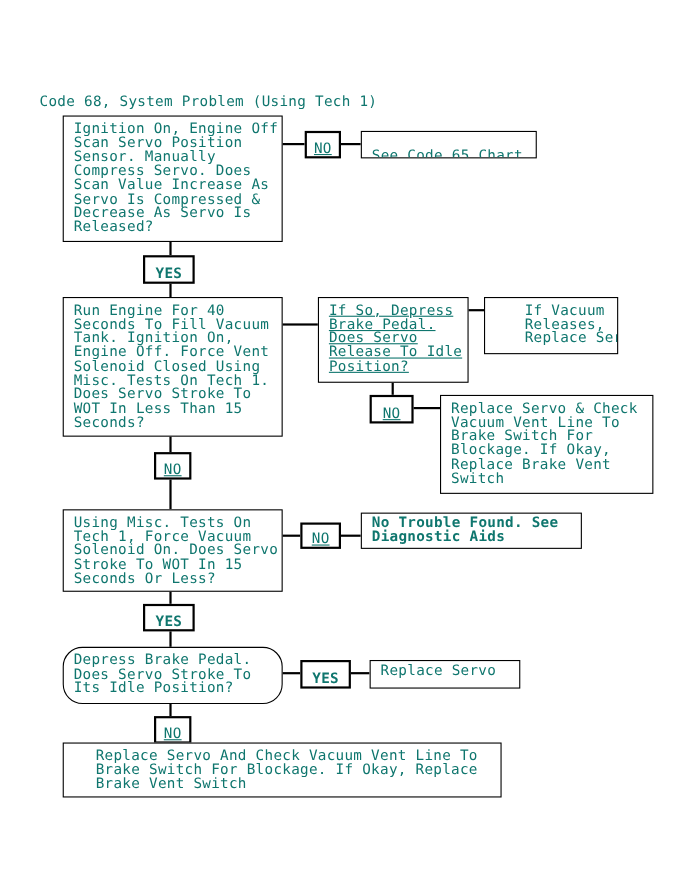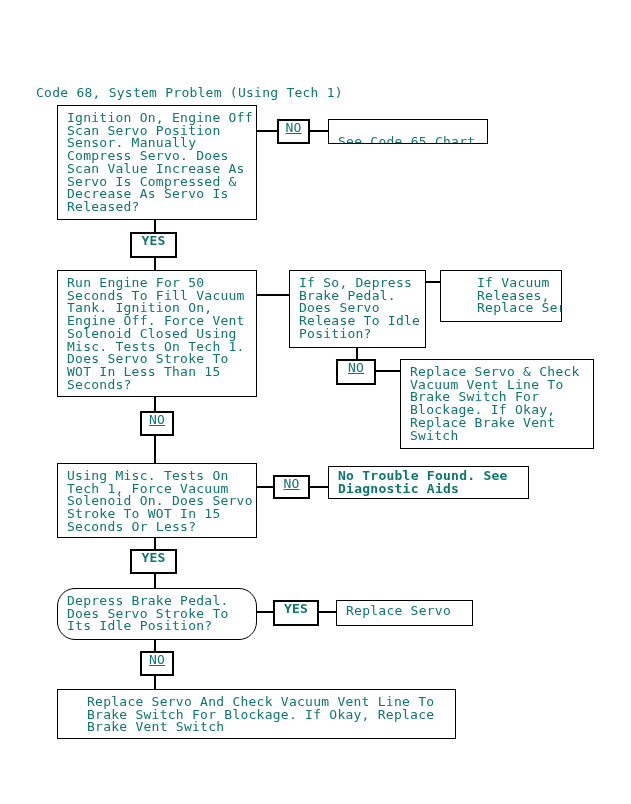--- a/index.html
+++ b/index.html
@@ -31,21 +31,21 @@
     line-height: 12.7px;
     padding: 6px 9px;
     overflow: hidden;
   }
   .label-box {
     position: absolute;
     border: 2px solid #000000;
     background: #ffffff;
     box-sizing: border-box;
     display: flex;
-    align-items: flex-start;
+    align-items: flex-end;
     justify-content: center;
     line-height: 1;
     overflow: hidden;
   }
   .label-yes { font-weight: bold; }
   .label-no  { text-decoration: underline; }
   .hline, .vline {
     position: absolute;
     background: #000000;
   }
@@ -71,31 +71,31 @@
   </div>
   <div class="hline" style="left:310px; top:118px; width:18px; height:2px;"></div>
   <div class="box" style="left:328px; top:107px; width:160px; height:25px; padding-top:16px;">See Code 65 Chart</div>
 
   <div class="vline" style="left:154px; top:208px; width:2px; height:12px;"></div>
   <div class="label-box" style="left:130px; top:220px; width:47px; height:26px;">
     <span class="label-yes">YES</span>
   </div>
   <div class="vline" style="left:154px; top:246px; width:2px; height:12px;"></div>
 
-  <div class="box" style="left:57px; top:258px; width:200px; height:127px;">Run Engine For 50
+  <div class="box" style="left:57px; top:258px; width:200px; height:127px;">Run Engine For 40
 Seconds To Fill Vacuum
 Tank. Ignition On,
 Engine Off. Force Vent
 Solenoid Closed Using
 Misc. Tests On Tech 1.
 Does Servo Stroke To
 WOT In Less Than 15
 Seconds?</div>
   <div class="hline" style="left:257px; top:282px; width:32px; height:2px;"></div>
-  <div class="box" style="left:289px; top:258px; width:137px; height:78px;">If So, Depress
+  <div class="box" style="left:289px; top:258px; width:137px; height:78px;text-decoration:underline;">If So, Depress
 Brake Pedal.
 Does Servo
 Release To Idle
 Position?</div>
   <div class="hline" style="left:426px; top:269px; width:14px; height:2px;"></div>
   <div class="box" style="left:440px; top:258px; width:122px; height:52px;padding-left:36px;">If Vacuum
 Releases,
 Replace Servo</div>
 
   <div class="vline" style="left:356px; top:336px; width:2px; height:11px;"></div>
@@ -144,17 +144,17 @@
   </div>
   <div class="hline" style="left:319px; top:599px; width:17px; height:2px;"></div>
   <div class="box" style="left:336px; top:588px; width:137px; height:26px; padding-top:4px;">Replace Servo</div>
 
   <div class="vline" style="left:154px; top:628px; width:2px; height:11px;"></div>
   <div class="label-box" style="left:140px; top:639px; width:34px; height:25px;">
     <span class="label-no">NO</span>
   </div>
   <div class="vline" style="left:154px; top:664px; width:2px; height:13px;"></div>
 
-  <div class="box" style="left:57px; top:677px; width:399px; height:50px;padding-left:29px;">Replace Servo And Check Vacuum Vent Line To
+  <div class="box" style="left:57px; top:663px; width:399px; height:50px;padding-left:29px;">Replace Servo And Check Vacuum Vent Line To
 Brake Switch For Blockage. If Okay, Replace
 Brake Vent Switch</div>
 
 </div>
 
 </body></html>

